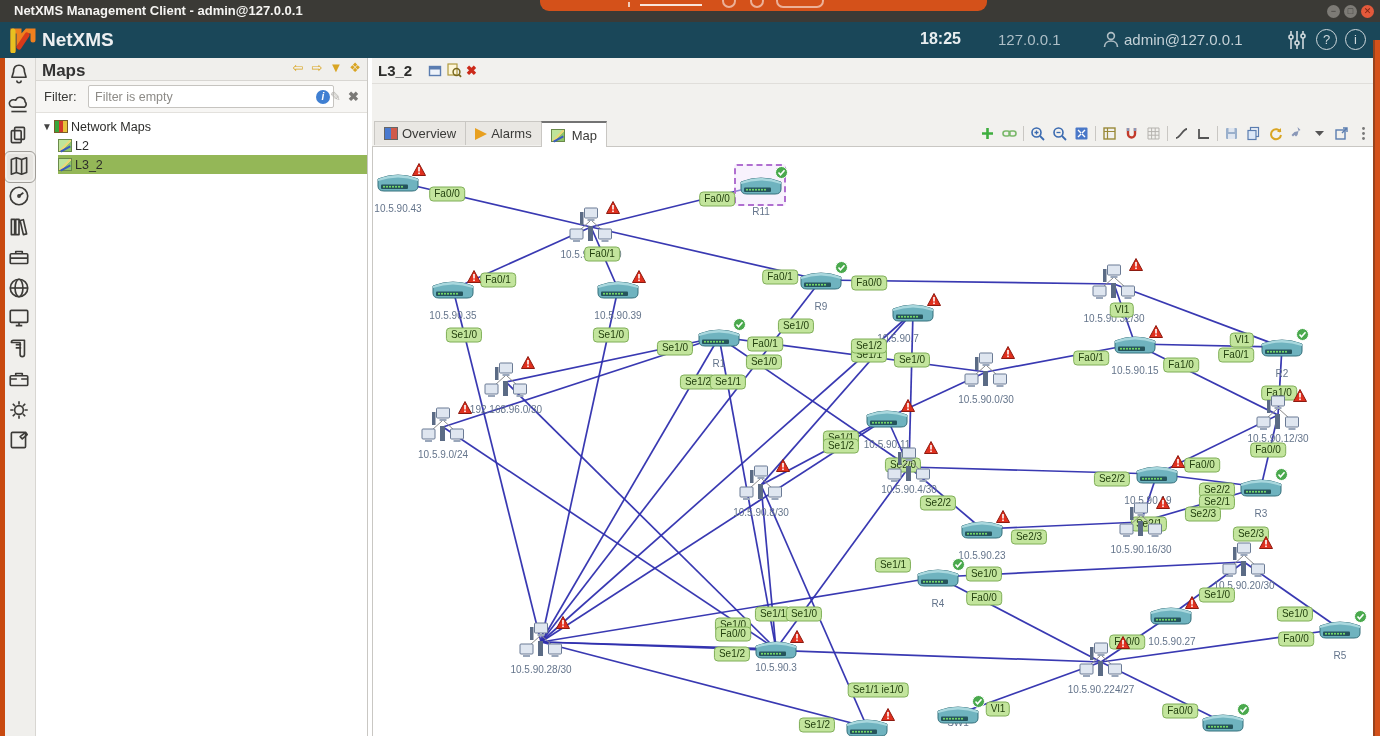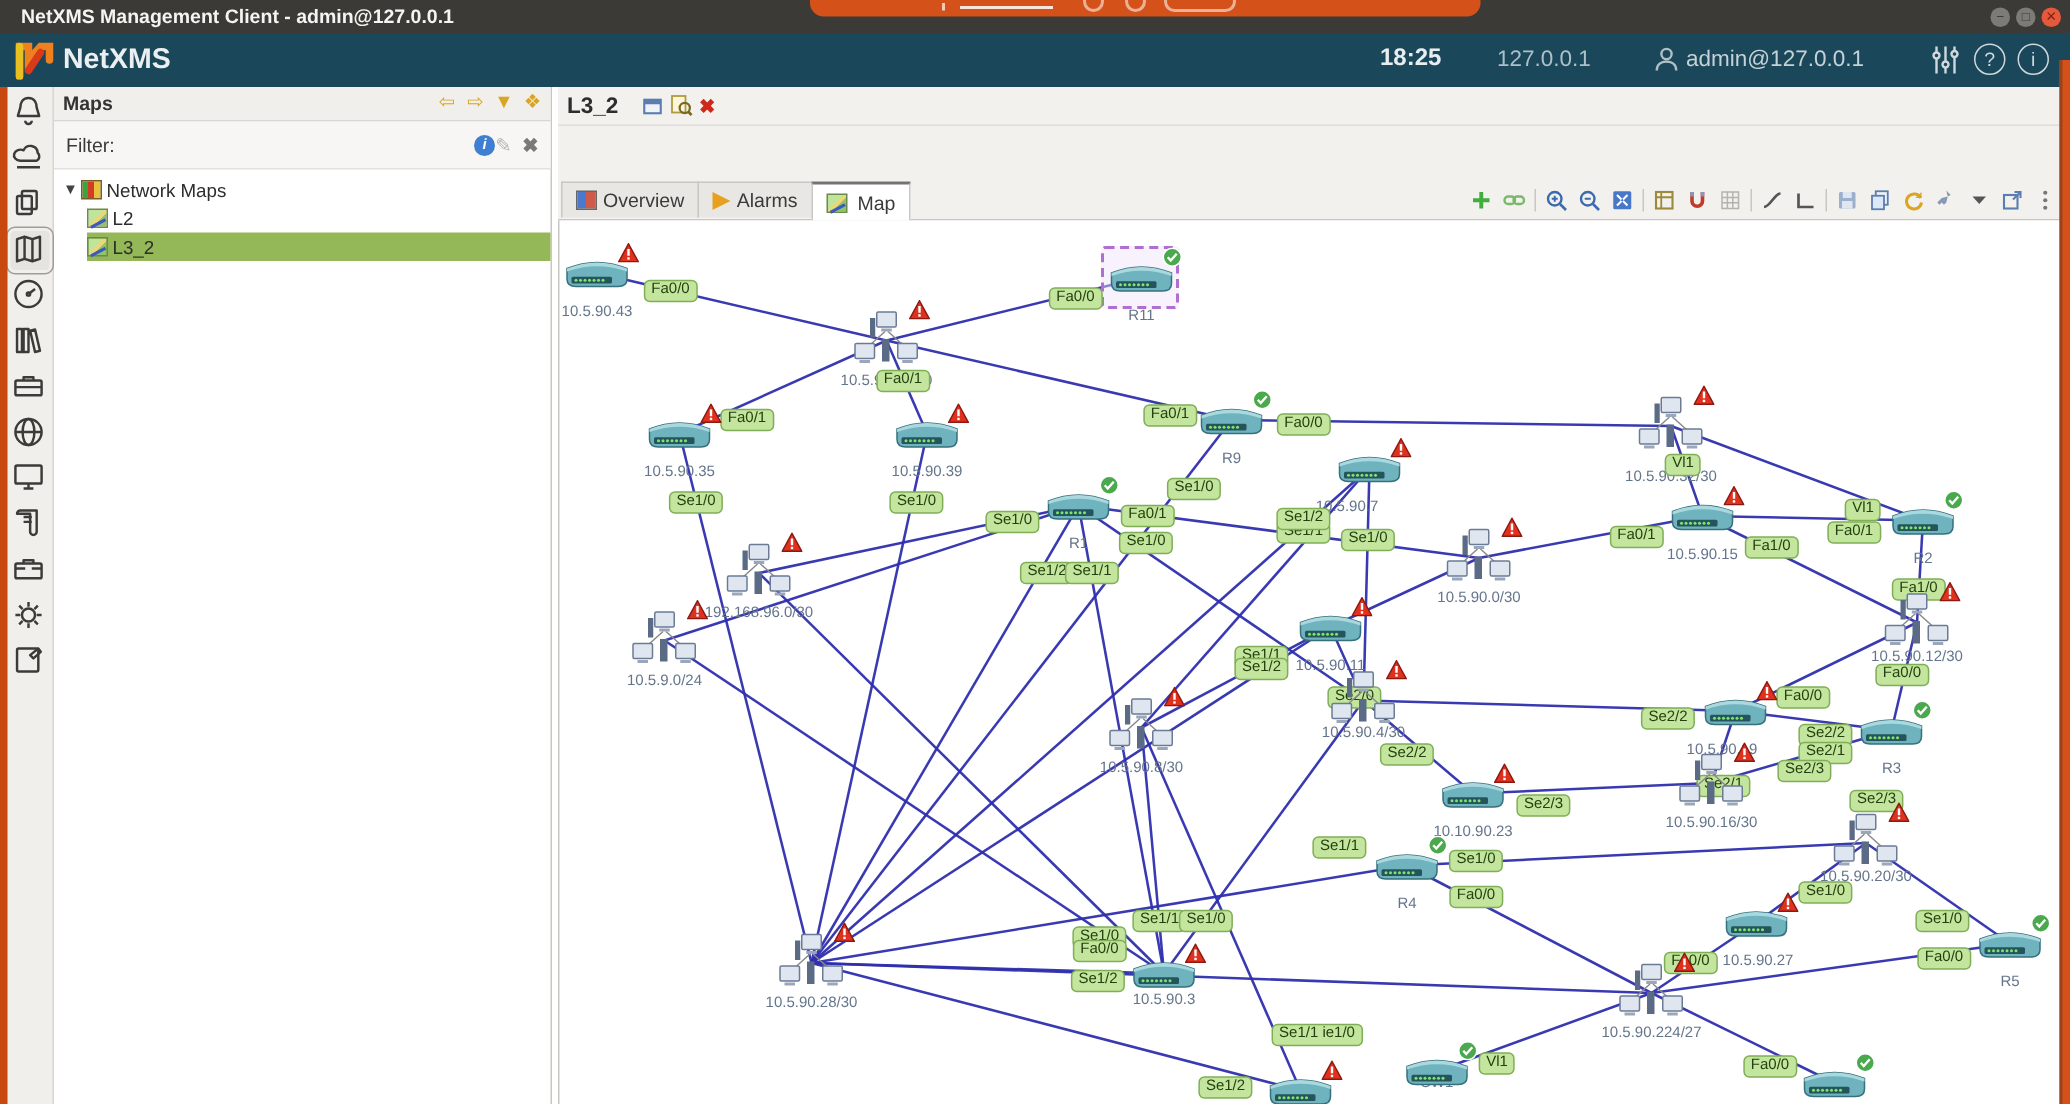--- a/index.html
+++ b/index.html
@@ -39,21 +39,21 @@
 
   
   #iconbar { position:absolute; left:0; top:58px; width:36px; height:678px; background:#f0efec; border-right:1px solid #d8d6d2; z-index:20; }
   .persp { position:absolute; left:7px; width:26px; height:26px; color:#3c3b38; }
   .persp svg { width:24px; height:24px; }
   .persp.sel { outline:1.5px solid #a09d98; outline-offset:2px; border-radius:3px; background:#e6e4e0; }
 
   
   #mapspanel { position:absolute; left:36px; top:58px; width:332px; height:678px; background:#fff; border-right:1px solid #c9c7c3; z-index:10; }
   #mp-header { height:23px; background:#f0efec; border-bottom:1px solid #d8d6d2; position:relative; }
-  #mp-title { position:absolute; left:6px; top:3px; font-size:13px; font-weight:bold; color:#333; }
+  #mp-title { position:absolute; left:6px; top:3px; font-size:17px; font-weight:bold; color:#333; }
   #mp-tools { position:absolute; right:4px; top:2px; display:flex; gap:3px; }
   .mp-tool { font-size:13px; color:#d9a523; width:16px; text-align:center; }
   #mp-filterrow { height:32px; background:#f7f6f4; border-bottom:1px solid #e3e1dd; position:relative; }
   #mp-filterlabel { position:absolute; left:8px; top:8px; font-size:13px; color:#3a3a38; }
   #filter-input { position:absolute; left:52px; top:4px; width:246px; height:23px; border:1px solid #c6c4c0; border-radius:2px;
                   font-size:12.5px; padding:0 22px 0 6px; color:#333; background:#fff; font-family:"Liberation Sans",sans-serif; }
   #filter-input::placeholder { color:#8d8b87; }
   #filter-info { position:absolute; left:280px; top:9px; width:14px; height:14px; background:#3f7fd2; color:#fff; border-radius:50%;
                  font-size:10px; line-height:14px; text-align:center; font-style:italic; font-weight:bold; }
   #filter-erase { position:absolute; right:26px; top:8px; color:#b5b3af; font-size:13px; }
@@ -213,20 +213,21 @@
       <span id="mp-title">Maps</span>
       <div id="mp-tools">
           <span class="mp-tool">⇦</span>
           <span class="mp-tool">⇨</span>
           <span class="mp-tool">▼</span>
           <span class="mp-tool">❖</span>
         </div>
     </div>
     <div id="mp-filterrow">
       <span id="mp-filterlabel">Filter:</span>
+      <input id="filter-input" placeholder="Filter is empty" style="">
       <div id="filter-info">i</div>
       <span id="filter-erase">✎</span>
       <span id="filter-clear">✖</span>
     </div>
     <div id="mp-tree">
         <div class="tree-row">
           <span class="tree-caret">▼</span>
           <span class="tree-ic ic-folder"></span>
           <span>Network Maps</span>
         </div>
@@ -688,21 +689,21 @@
               <circle cx="20" cy="17.8" r="1"></circle>
               <circle cx="23" cy="17.8" r="1"></circle>
               <circle cx="26" cy="17.8" r="1"></circle>
             </g>
           </svg></div>
         <div class="status" style="left: 623px; top: 362px;"><svg width="14" height="13" viewBox="0 0 14 13">
             <path d="M7 0.5 L13.5 12.5 H0.5 Z" fill="#e0301e" stroke="#8c1a10" stroke-width="1"></path>
             <rect x="6.2" y="4" width="1.6" height="4.5" fill="#fff"></rect>
             <rect x="6.2" y="9.5" width="1.6" height="1.6" fill="#fff"></rect>
           </svg></div>
-        <div class="nlabel" style="left: 609px; top: 408px;">10.10.90.23</div>
+        <div class="nlabel" style="left: 609px; top: 408px;">10.5.90.23</div>
         <div class="nodebox" style="left: 543px; top: 417px; width: 44px; height: 26px;"><svg width="44" height="26" viewBox="0 0 44 26">
             <path d="M2 10 Q22 2 42 10 L42 17 Q42 22 36 22 L8 22 Q2 22 2 17 Z" fill="#6fb3bf" stroke="#35707c" stroke-width="1"></path>
             <path d="M2 10 Q22 2 42 10 L42 12 Q22 5 2 12 Z" fill="#a9d8de"></path>
             <rect x="5" y="15.5" width="27" height="4.5" rx="1" fill="#25545c"></rect>
             <g fill="#7ee66a">
               <circle cx="8" cy="17.8" r="1"></circle>
               <circle cx="11" cy="17.8" r="1"></circle>
               <circle cx="14" cy="17.8" r="1"></circle>
               <circle cx="17" cy="17.8" r="1"></circle>
               <circle cx="20" cy="17.8" r="1"></circle>

